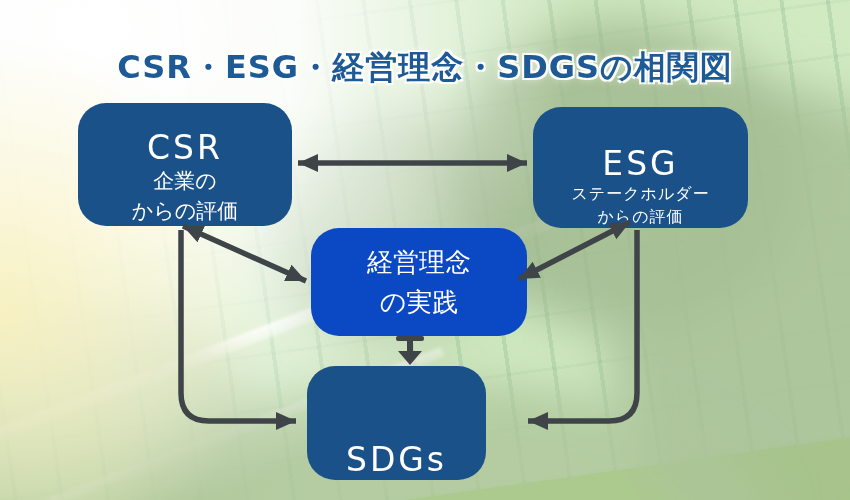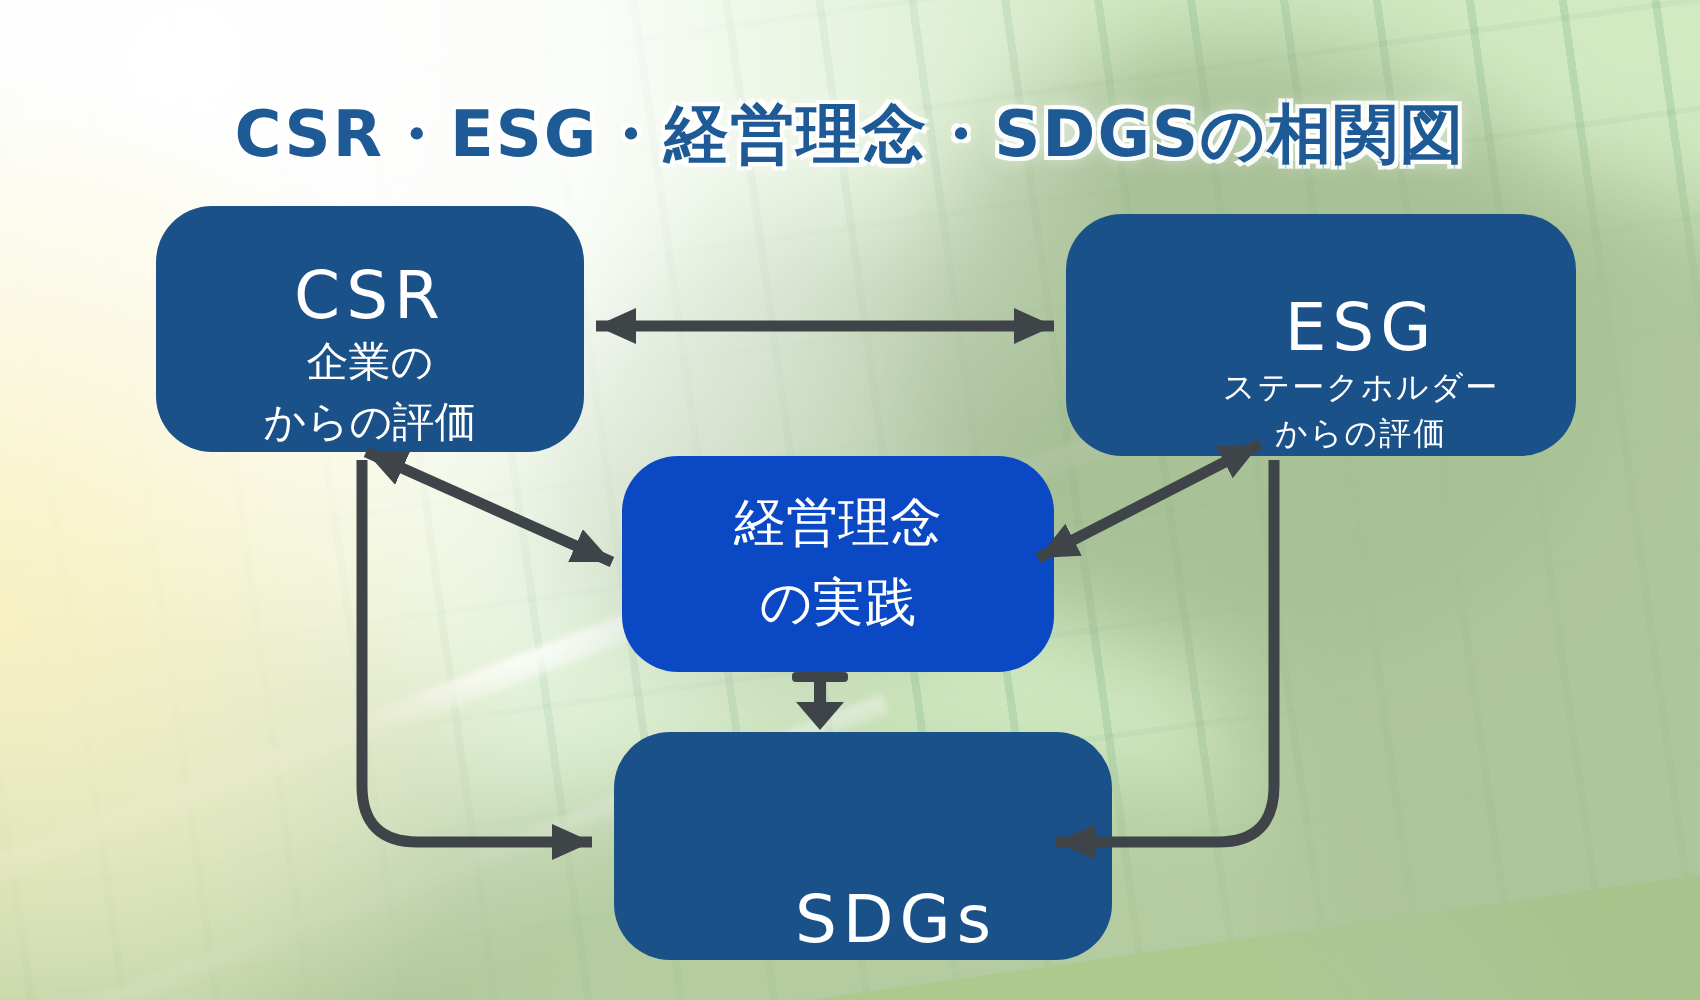--- a/index.html
+++ b/index.html
@@ -45,23 +45,23 @@
 
   
   .node {
     position:absolute; border-radius:28px; color:var(--node_text,#ffffff);
     display:flex; flex-direction:column; justify-content:center; align-items:center;
     text-align:center;
   }
   .node-navy { background:var(--node_navy,#1b5189);justify-content:flex-end; }
   .node-blue { background:var(--node_blue,#0a49c3); }
   .node-csr        { left:78px;  top:103px; width:214px; height:123px; }
-  .node-esg        { left:533px; top:107px; width:215px; height:121px;padding-left:40px; }
+  .node-esg        { left:533px; top:107px; width:215px; height:121px; }
   .node-philosophy { left:311px; top:228px; width:216px; height:108px; }
-  .node-sdgs       { left:307px; top:366px; width:216px; height:114px;padding-left:33px; }
+  .node-sdgs       { left:307px; top:366px; width:179px; height:114px; }
   .node-heading { font-size:33px; font-weight:500; letter-spacing:3px; line-height:1.2; }
   .node-line    { font-size:21px; line-height:1.4; }
   .node-esg .node-line { font-size:16px; letter-spacing:1px; }
   .node-philosophy .node-line { font-size:26px; line-height:1.55; }
 
   
   .arrows { position:absolute; left:0; top:0; pointer-events:none; }
   .arrow-line { stroke:var(--arrow,#3f4449); stroke-width:5.5; fill:none; stroke-linejoin:round; }
   .arrow-solid { fill:var(--arrow,#3f4449); stroke:none; }
 </style>

